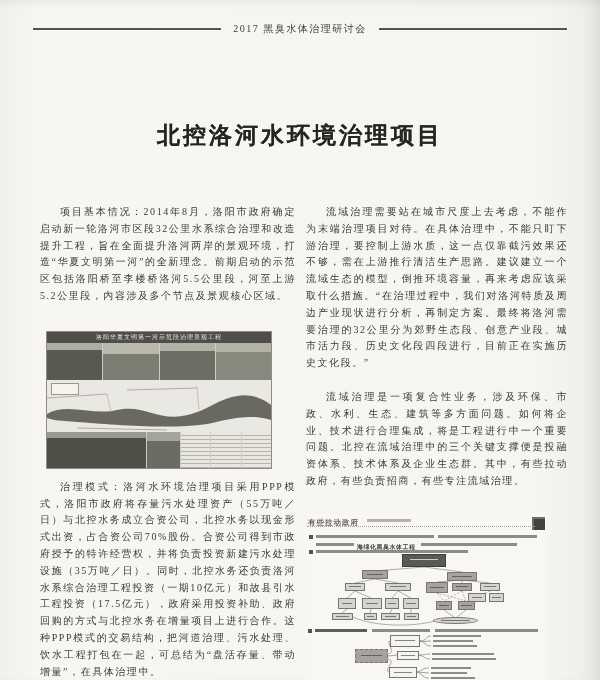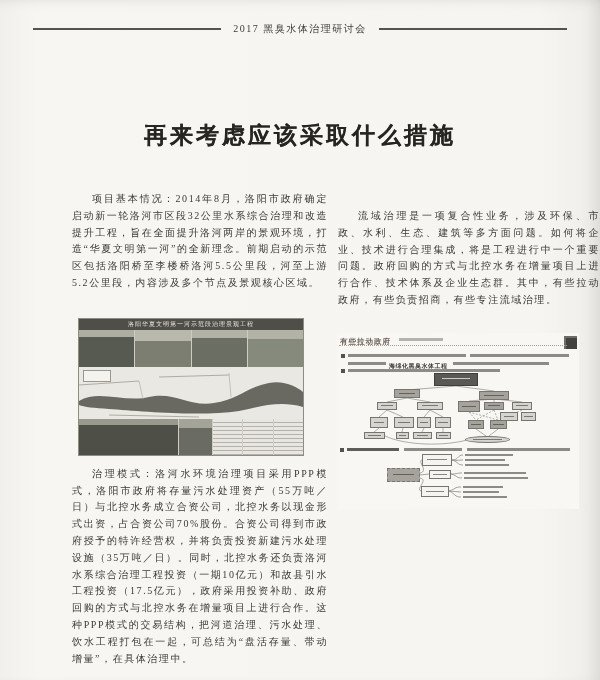--- a/index.html
+++ b/index.html
@@ -8,22 +8,22 @@
     box-shadow:inset -14px 0 20px -14px rgba(0,0,0,.14), inset 0 12px 16px -14px rgba(0,0,0,.10);
     font-family:"Liberation Serif","DejaVu Serif",serif;color:#3d3c38;overflow:hidden;}
   
   .hdr{position:absolute;top:22px;left:0;width:100%;display:flex;justify-content:center;align-items:center;gap:12px;}
   .hdr .rule{width:188px;height:2px;background:#55534e;}
   .hdr .htxt{font-size:10px;letter-spacing:1.5px;color:#3e3d3a;white-space:nowrap;}
   
   .title{position:absolute;top:120px;left:0;width:100%;margin:0;text-align:center;
     font-size:23px;font-weight:bold;letter-spacing:3px;color:#262522;text-shadow:0 0 .5px #44423e;}
   
-  .col{position:absolute;top:191px;font-size:10px;line-height:16.8px;letter-spacing:1.55px;
-    text-align:justify;word-break:break-all;color:#3b3a36;margin-left:32px;}
+  .col{position:absolute;top:204px;font-size:10px;line-height:16.8px;letter-spacing:1.55px;
+    text-align:justify;word-break:break-all;color:#3b3a36;}
   .col p{margin:0;text-indent:2em;}
   .col.left{left:40px;width:256px;}
   .col.right{left:306px;width:262px;}
   .col.right .p2r{margin-top:17px;}
   
   .map{position:relative;width:224px;height:136px;margin:26px 0 10px 6px;
     border:1px solid #8f8c84;background:#cfccc6;overflow:hidden;}
   .map .banner{position:absolute;top:0;left:0;right:0;height:11px;background:#504e49;
     color:#e9e7df;font-size:6px;letter-spacing:1px;text-align:center;line-height:11px;white-space:nowrap;overflow:hidden;}
   .map .photos{position:absolute;top:11px;left:0;right:0;height:37px;display:flex;gap:1px;background:#cfccc6;}
@@ -61,21 +61,21 @@
 <body>
 
 <div class="page">
 
   <div class="hdr">
     <span class="rule"></span>
     <span class="htxt">2017 黑臭水体治理研讨会</span>
     <span class="rule"></span>
   </div>
 
-  <h1 class="title">再来考虑应该采取什么措施</h1>
+  <h1 class="title">北控洛河水环境治理项目</h1>
 
   <div class="col left">
     <p>项目基本情况：2014年8月，洛阳市政府确定启动新一轮洛河市区段32公里水系综合治理和改造提升工程，旨在全面提升洛河两岸的景观环境，打造“华夏文明第一河”的全新理念。前期启动的示范区包括洛阳桥至李楼桥洛河5.5公里段，河至上游5.2公里段，内容涉及多个节点及景观核心区域。</p>
 
     <div class="map">
       <div class="banner">洛阳华夏文明第一河示范段治理景观工程</div>
       <div class="photos">
         <div class="ph d1"></div>
         <div class="ph d2"></div>
         <div class="ph"></div>
@@ -95,21 +95,22 @@
         <div class="tbl"></div>
         <div class="tbl"></div>
         <div class="tbl"></div>
       </div>
     </div>
 
     <p>治理模式：洛河水环境治理项目采用PPP模式，洛阳市政府将存量污水处理资产（55万吨／日）与北控水务成立合资公司，北控水务以现金形式出资，占合资公司70%股份。合资公司得到市政府授予的特许经营权，并将负责投资新建污水处理设施（35万吨／日）。同时，北控水务还负责洛河水系综合治理工程投资（一期10亿元）和故县引水工程投资（17.5亿元），政府采用投资补助、政府回购的方式与北控水务在增量项目上进行合作。这种PPP模式的交易结构，把河道治理、污水处理、饮水工程打包在一起，可总结为“盘活存量、带动增量”，在具体治理中。</p>
   </div>
 
   <div class="col right">
-    <p class="p2r">流域治理是一项复合性业务，涉及环保、市政、水利、生态、建筑等多方面问题。如何将企业、技术进行合理集成，将是工程进行中一个重要问题。政府回购的方式与北控水务在增量项目上进行合作、技术体系及企业生态群。其中，有些拉动政府，有些负责招商，有些专注流域治理。</p>
+    <p>流域治理需要站在城市尺度上去考虑，不能作为末端治理项目对待。在具体治理中，不能只盯下游治理，要控制上游水质，这一点仅靠截污效果还不够，需在上游推行清洁生产思路。建议建立一个流域生态的模型，倒推环境容量，再来考虑应该采取什么措施。“在治理过程中，我们对洛河特质及周边产业现状进行分析，再制定方案。最终将洛河需要治理的32公里分为郊野生态段、创意产业段、城市活力段、历史文化段四段进行，目前正在实施历史文化段。”</p>
+    <p class="p2r">流域治理是一项复合性业务，涉及环保、市政、水利、生态、建筑等多方面问题。如何将企业、技术进行合理集成，将是工程进行中一个重要问题。北控在流域治理中的三个关键支撑便是投融资体系、技术体系及企业生态群。其中，有些拉动政府，有些负责招商，有些专注流域治理。</p>
 
     <div class="slide">
       <span class="stitle">有些拉动政府</span>
       <span class="bar" style="left:62px;top:5px;width:44px;height:3px;background:#b5b3ac"></span>
       <span class="logo"></span>
       <div class="dotrule"></div>
 
       <span class="bar bsq" style="left:4px;top:21px;width:4px;height:4px"></span>
       <span class="bar" style="left:11px;top:21px;width:118px;height:3.5px"></span>
       <span class="bar" style="left:133px;top:21px;width:99px;height:3.5px"></span>

